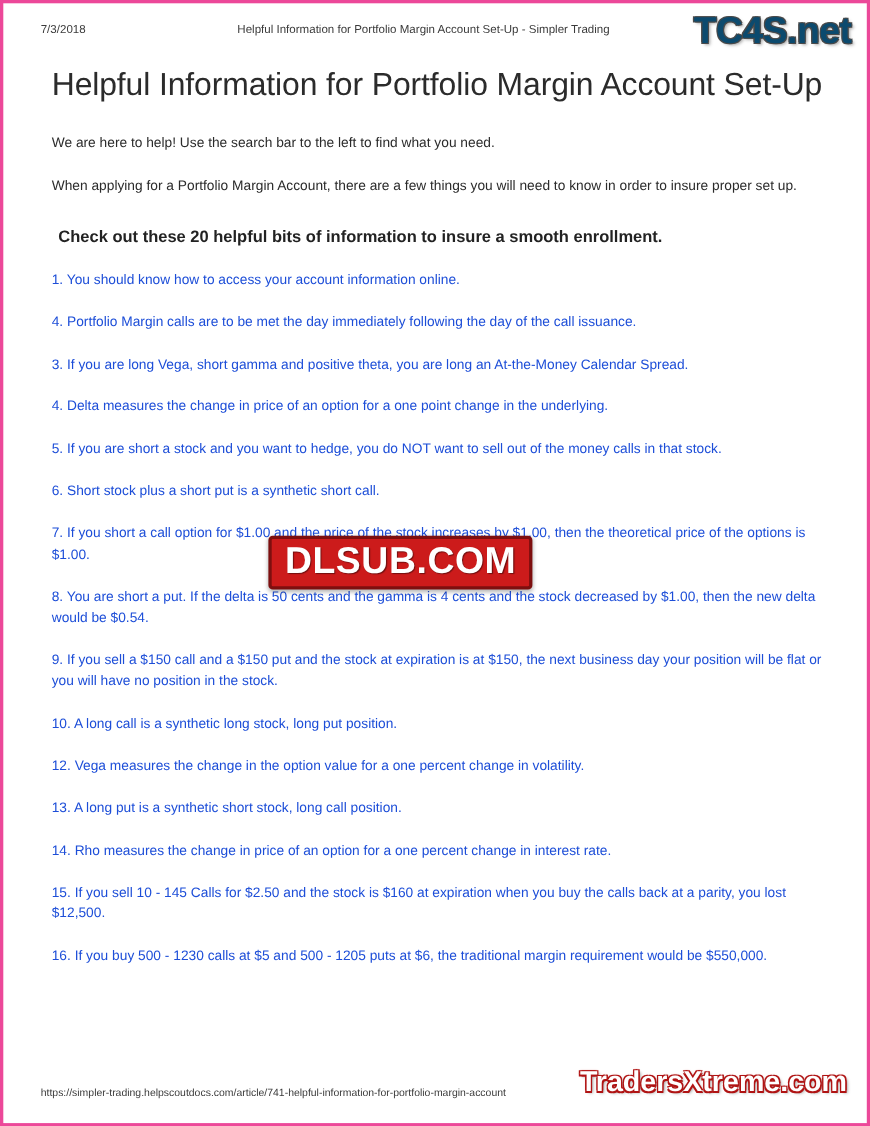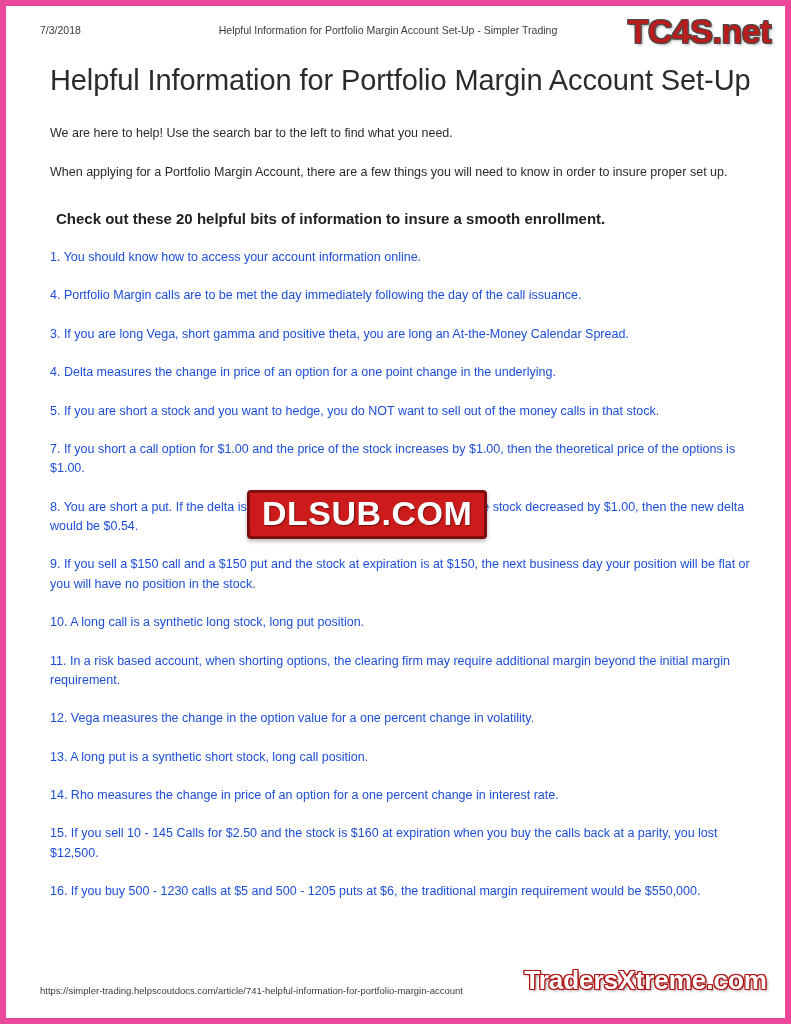--- a/index.html
+++ b/index.html
@@ -15,21 +15,21 @@
     position: relative;
     overflow: hidden;
   }
 
   .page {
     position: absolute;
     left: 0; top: 0;
     width: 791px;
     height: 1024px;
     box-sizing: border-box;
-    border: 6px solid #ec4899;
+    border: 3px solid #ec4899;
     background: #fff;
   }
 
   
   .header {
     position: absolute;
     top: 18px;
     left: 0;
     width: 791px;
     height: 14px;
@@ -56,21 +56,21 @@
     position: absolute;
     font-weight: bold;
     pointer-events: none;
     white-space: nowrap;
   }
   .wm-tc4s {
     top: 6px;
     right: 14px;
     font-size: 34px;
     letter-spacing: -0.5px;
-    color: #b91c1c;
+    color: #0c4a6e;
     text-shadow:
       -1px -1px 0 #4a4a4a,
        1px -1px 0 #4a4a4a,
       -1px  1px 0 #4a4a4a,
        1px  1px 0 #4a4a4a,
        2px  2px 3px rgba(0,0,0,.35);
     text-align: right;
   }
   .wm-dlsub {
     top: 484px;
@@ -170,25 +170,25 @@
     <p class="para">When applying for a Portfolio Margin Account, there are a few things you will need to know in order to insure proper set up.</p>
 
     <h2 class="subhead">Check out these 20 helpful bits of information to insure a smooth enrollment.</h2>
 
     <ol class="items">
       <li>1. You should know how to access your account information online.</li>
       <li>4. Portfolio Margin calls are to be met the day immediately following the day of the call issuance.</li>
       <li>3. If you are long Vega, short gamma and positive theta, you are long an At-the-Money Calendar Spread.</li>
       <li>4. Delta measures the change in price of an option for a one point change in the underlying.</li>
       <li>5. If you are short a stock and you want to hedge, you do NOT want to sell out of the money calls in that stock.</li>
+      <li>6. Short stock plus a short put is a synthetic short call.</li>
       <li>7. If you short a call option for $1.00 and the price of the stock increases by $1.00, then the theoretical price of the options is $1.00.</li>
       <li>8. You are short a put. If the delta is 50 cents and the gamma is 4 cents and the stock decreased by $1.00, then the new delta would be $0.54.</li>
       <li>9. If you sell a $150 call and a $150 put and the stock at expiration is at $150, the next business day your position will be flat or you will have no position in the stock.</li>
       <li>10. A long call is a synthetic long stock, long put position.</li>
-      <li>11. In a risk based account, when shorting options, the clearing firm may require additional margin beyond the initial margin requirement.</li>
       <li>12. Vega measures the change in the option value for a one percent change in volatility.</li>
       <li>13. A long put is a synthetic short stock, long call position.</li>
       <li>14. Rho measures the change in price of an option for a one percent change in interest rate.</li>
       <li>15. If you sell 10 - 145 Calls for $2.50 and the stock is $160 at expiration when you buy the calls back at a parity, you lost $12,500.</li>
       <li>16. If you buy 500 - 1230 calls at $5 and 500 - 1205 puts at $6, the traditional margin requirement would be $550,000.</li>
     </ol>
   </div>
 
   <div class="wm wm-dlsub">DLSUB.COM</div>
 

